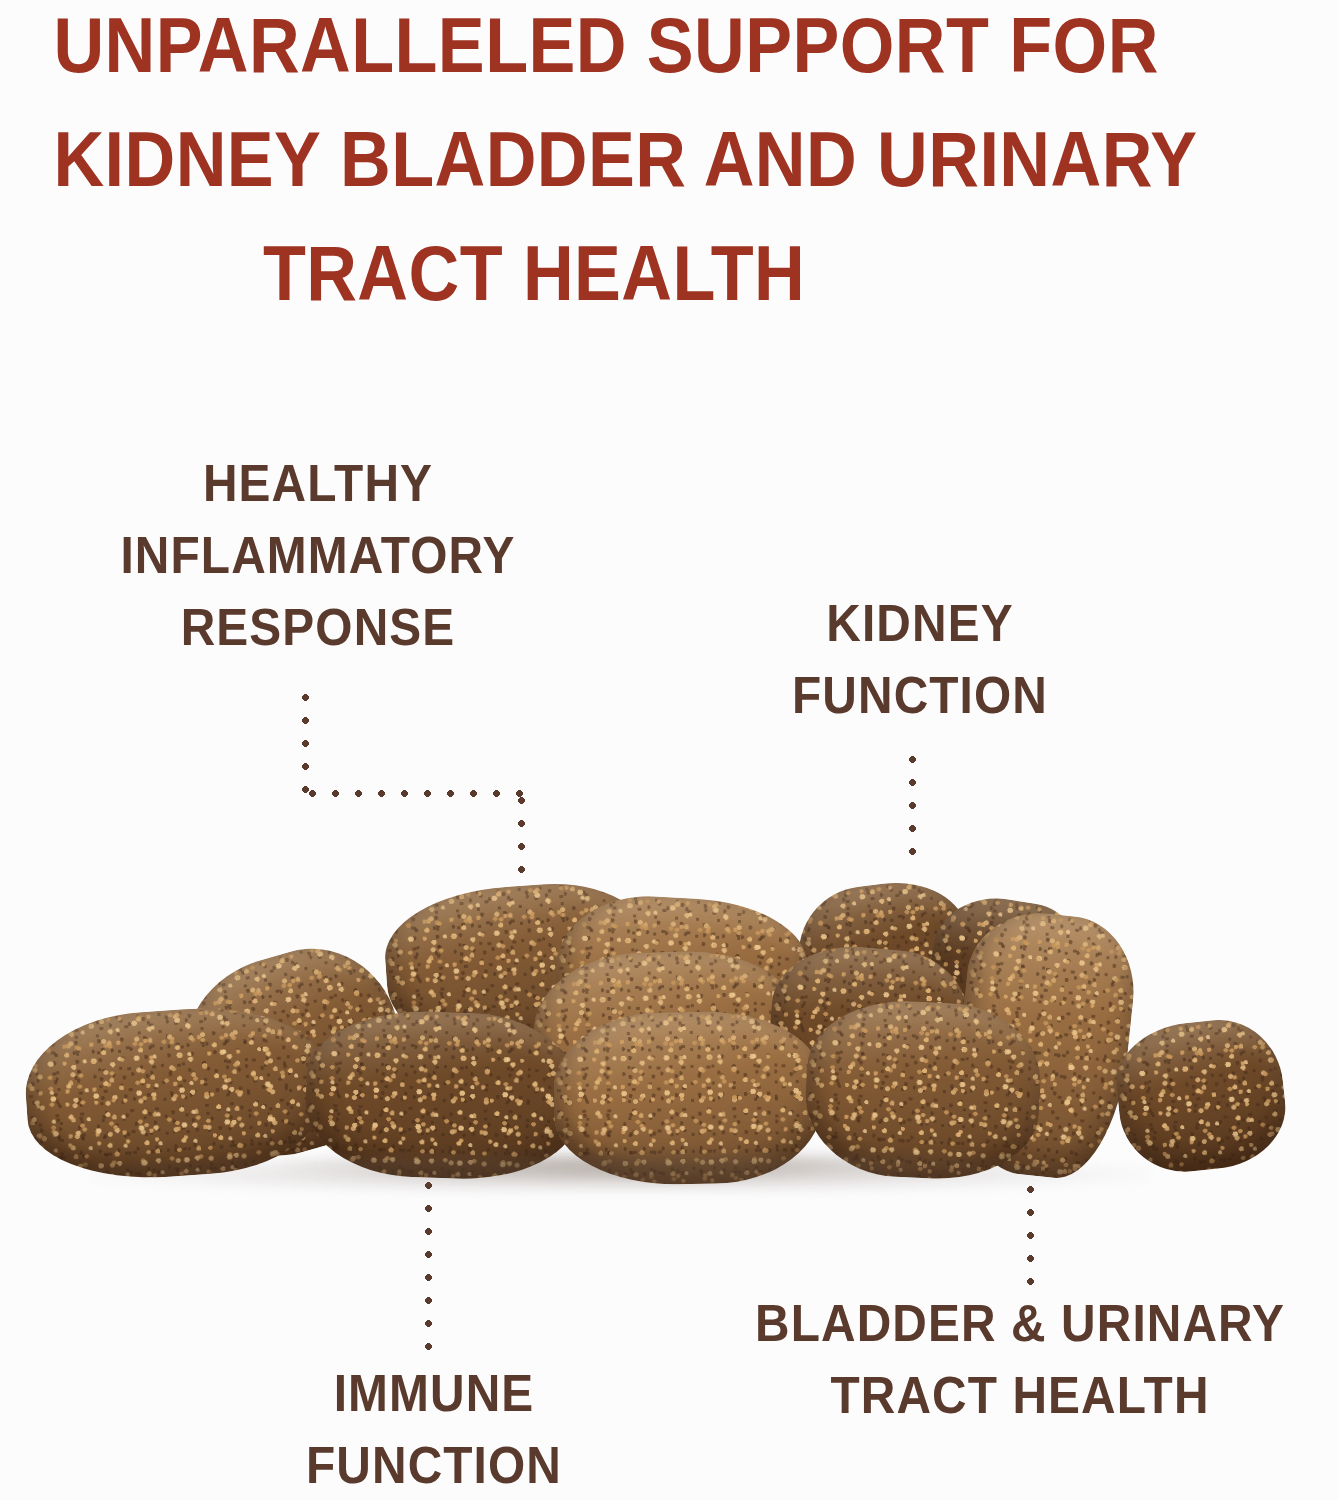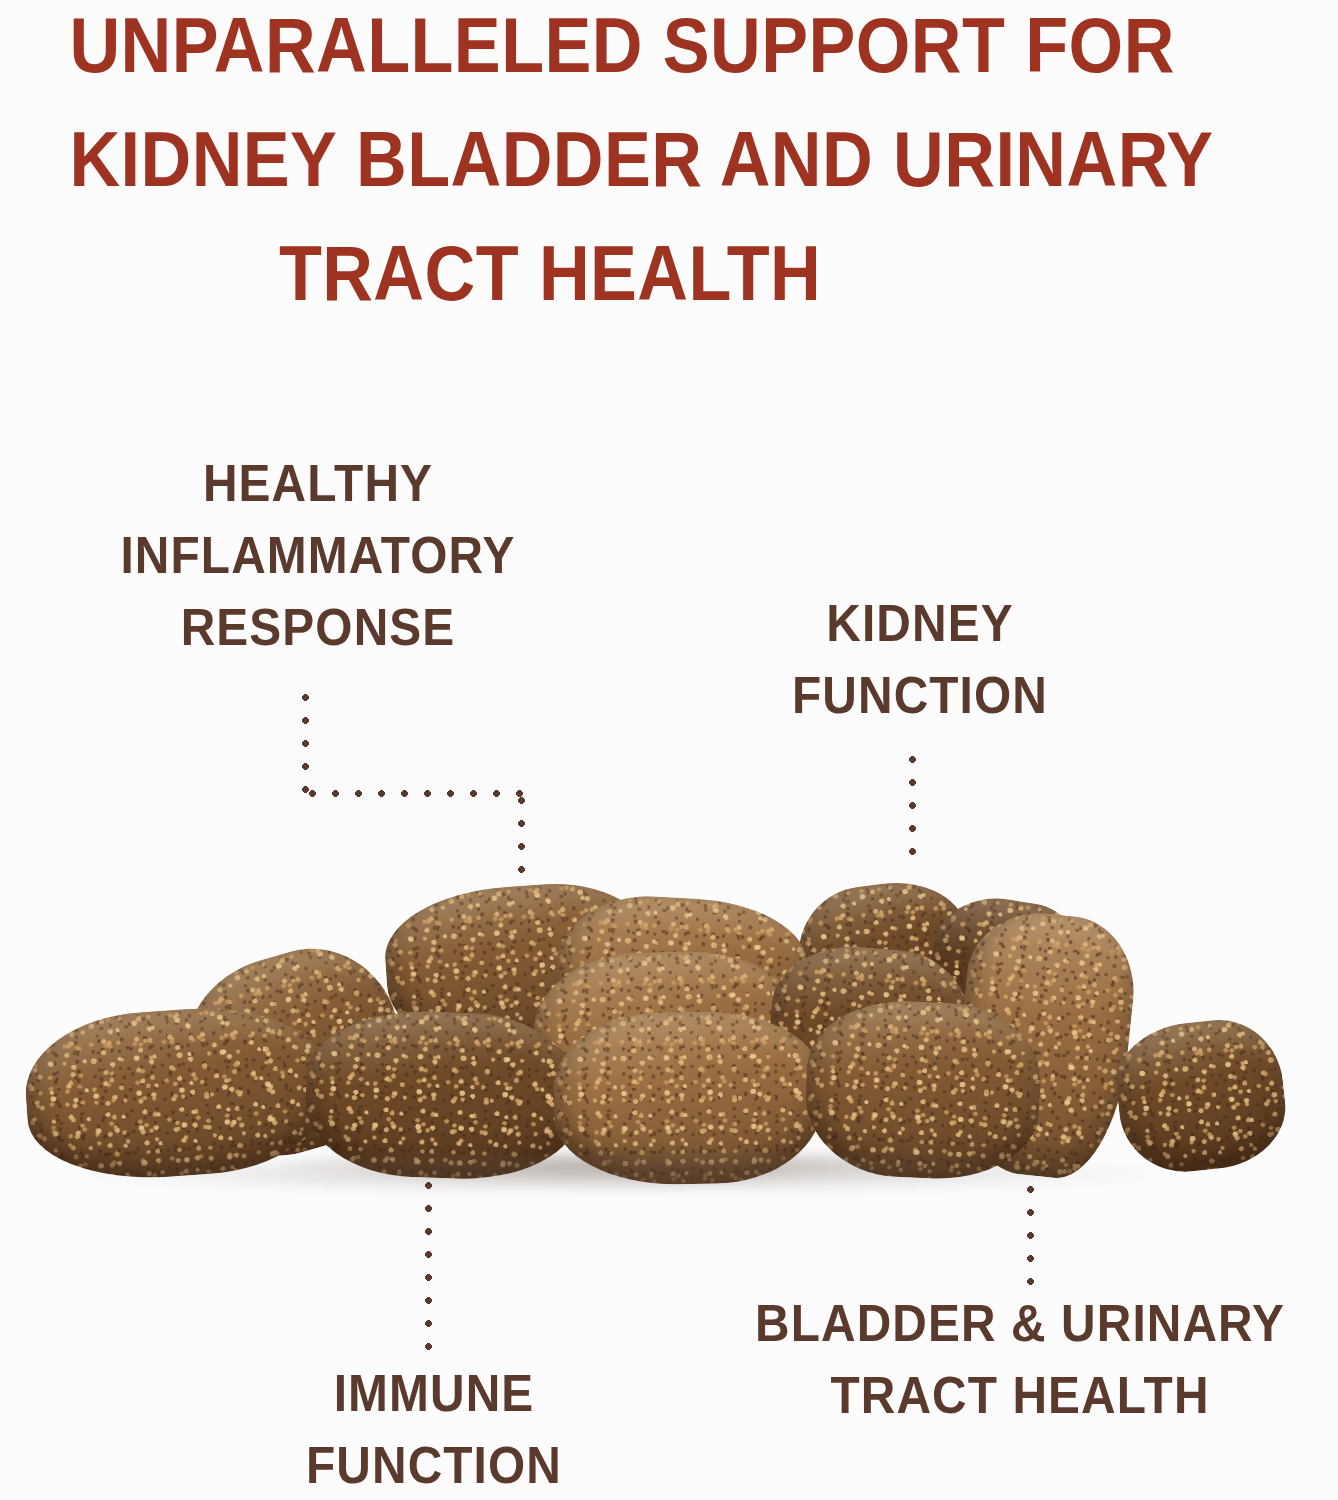--- a/index.html
+++ b/index.html
@@ -21,21 +21,20 @@
   
   .headline {
     position:absolute;
     left:0; top:0;
     width:1068px;
     text-align:center;
     color:#9f3322;
     font-weight:bold;
     font-family:"Liberation Sans Narrow","Liberation Sans", sans-serif;
     letter-spacing:0.5px;
-    margin-left:16px;
   }
   .hl-line {
     display:block;
     white-space:nowrap;
     font-weight:bold;
     color:#9f3322;
     line-height:1;
   }
   .hl1 { font-size:78px; transform:scaleX(0.90); transform-origin:center center; padding-top:6px; }
   .hl2 { font-size:78px; transform:scaleX(0.90); transform-origin:center center; padding-top:36px;}

